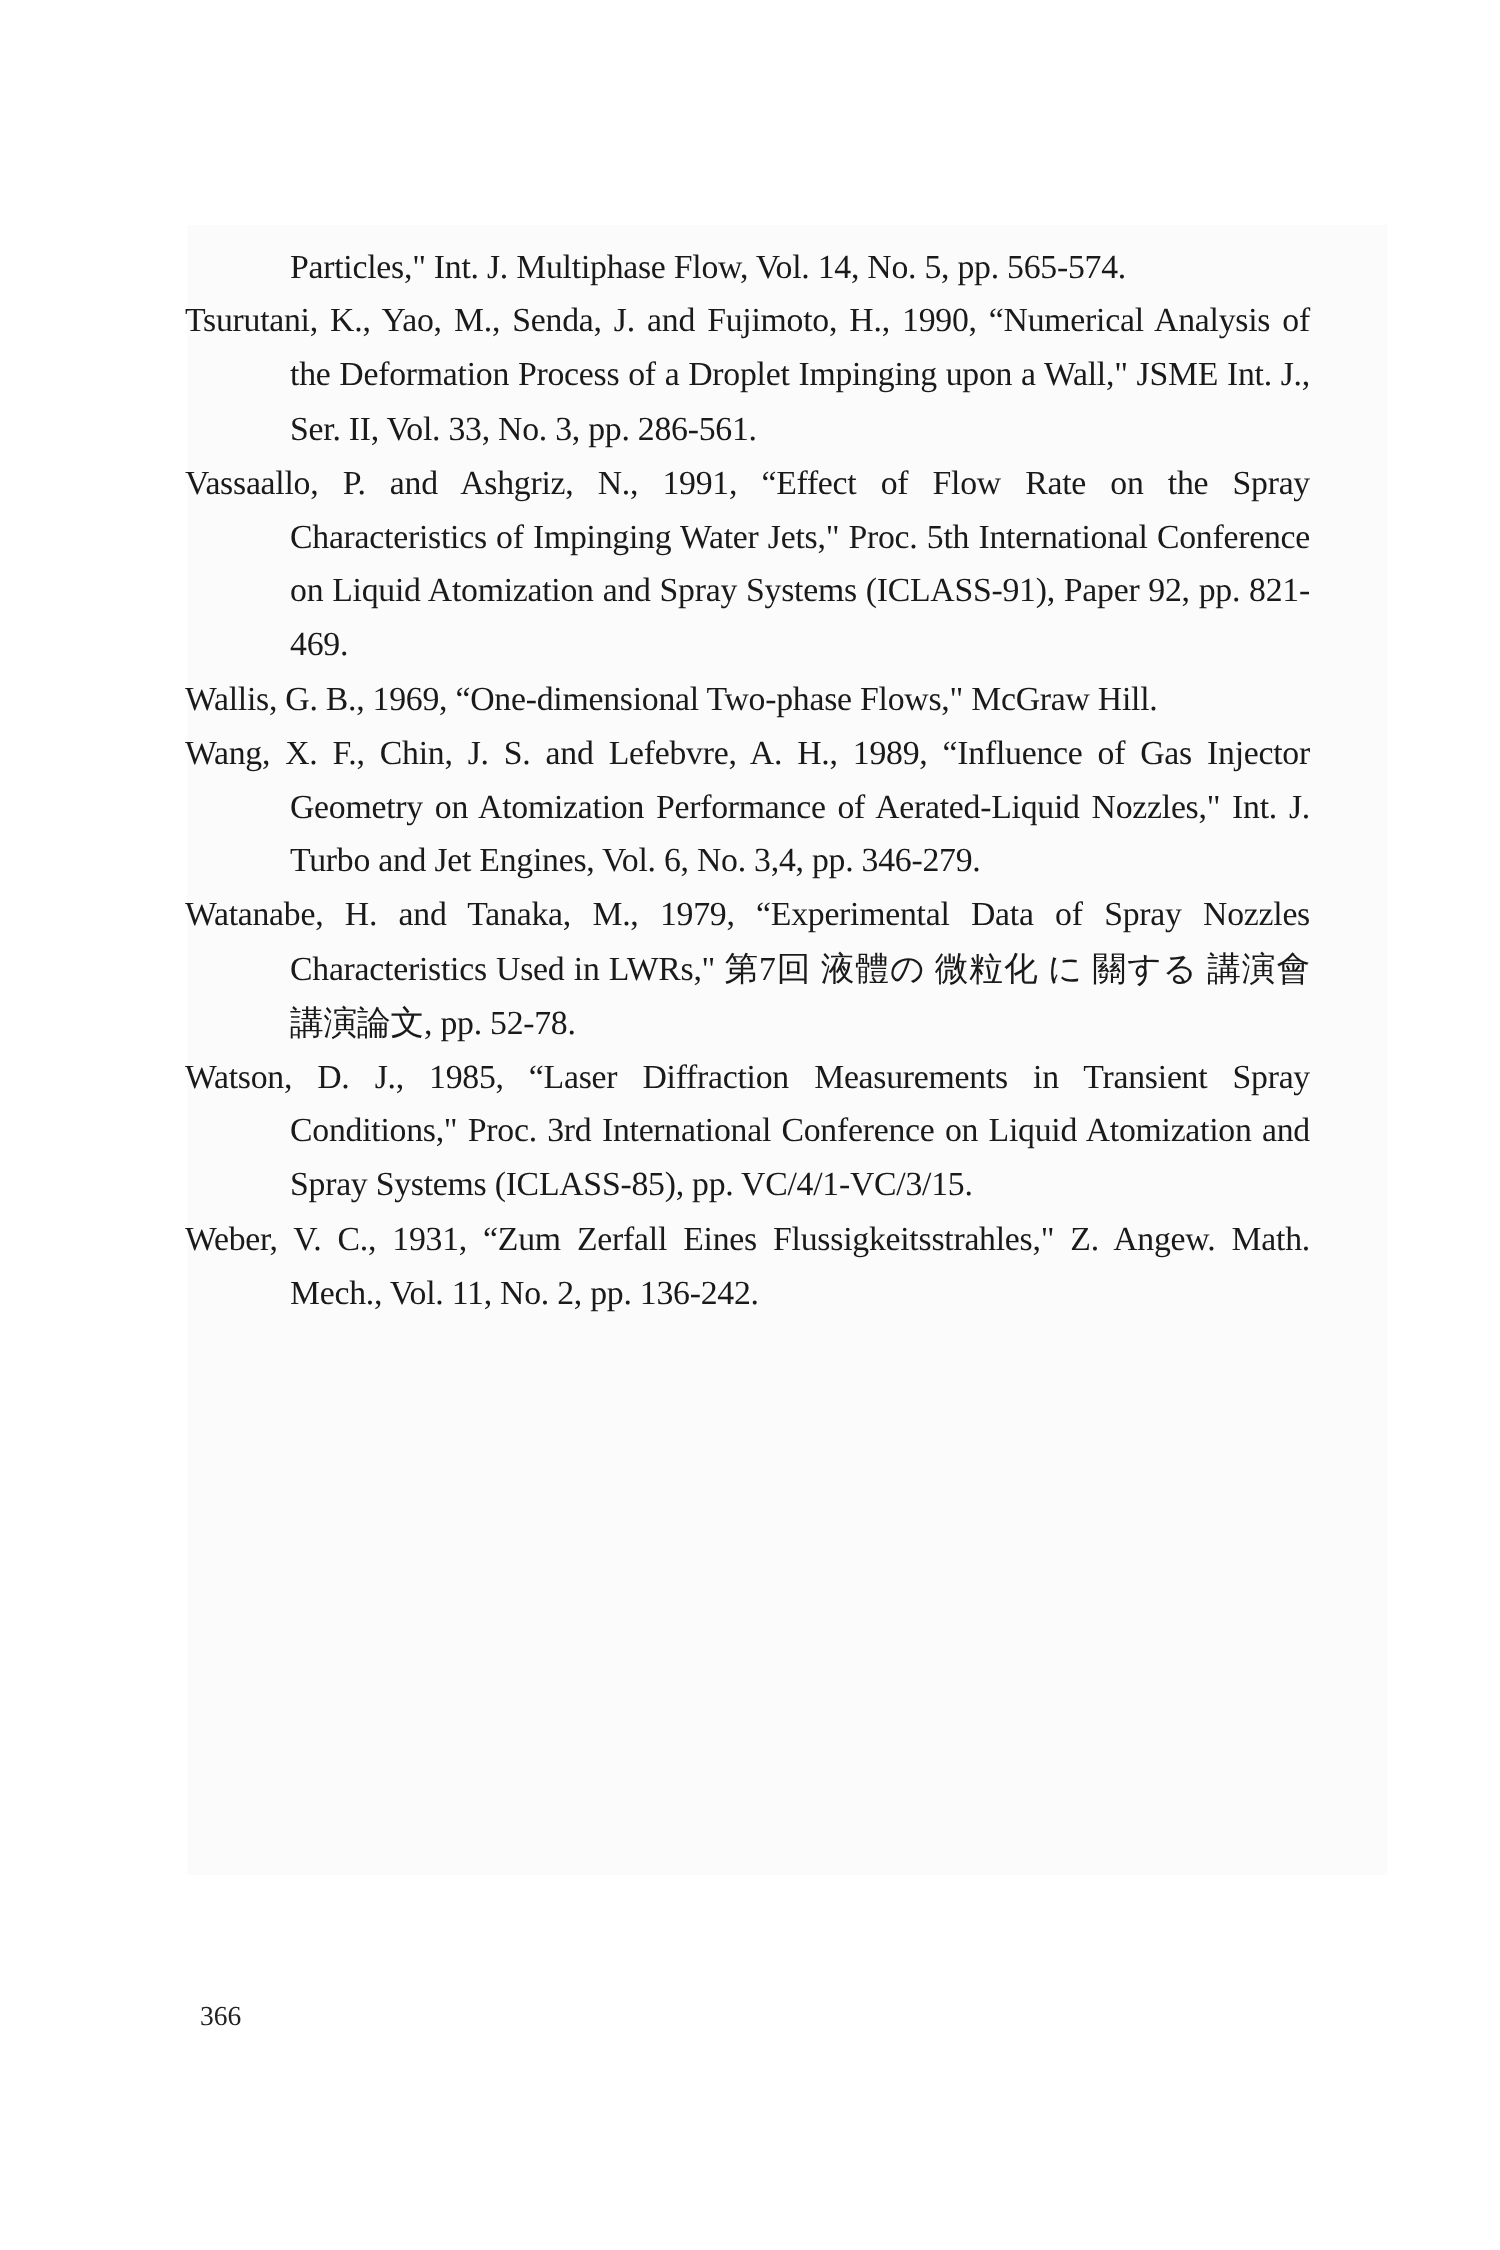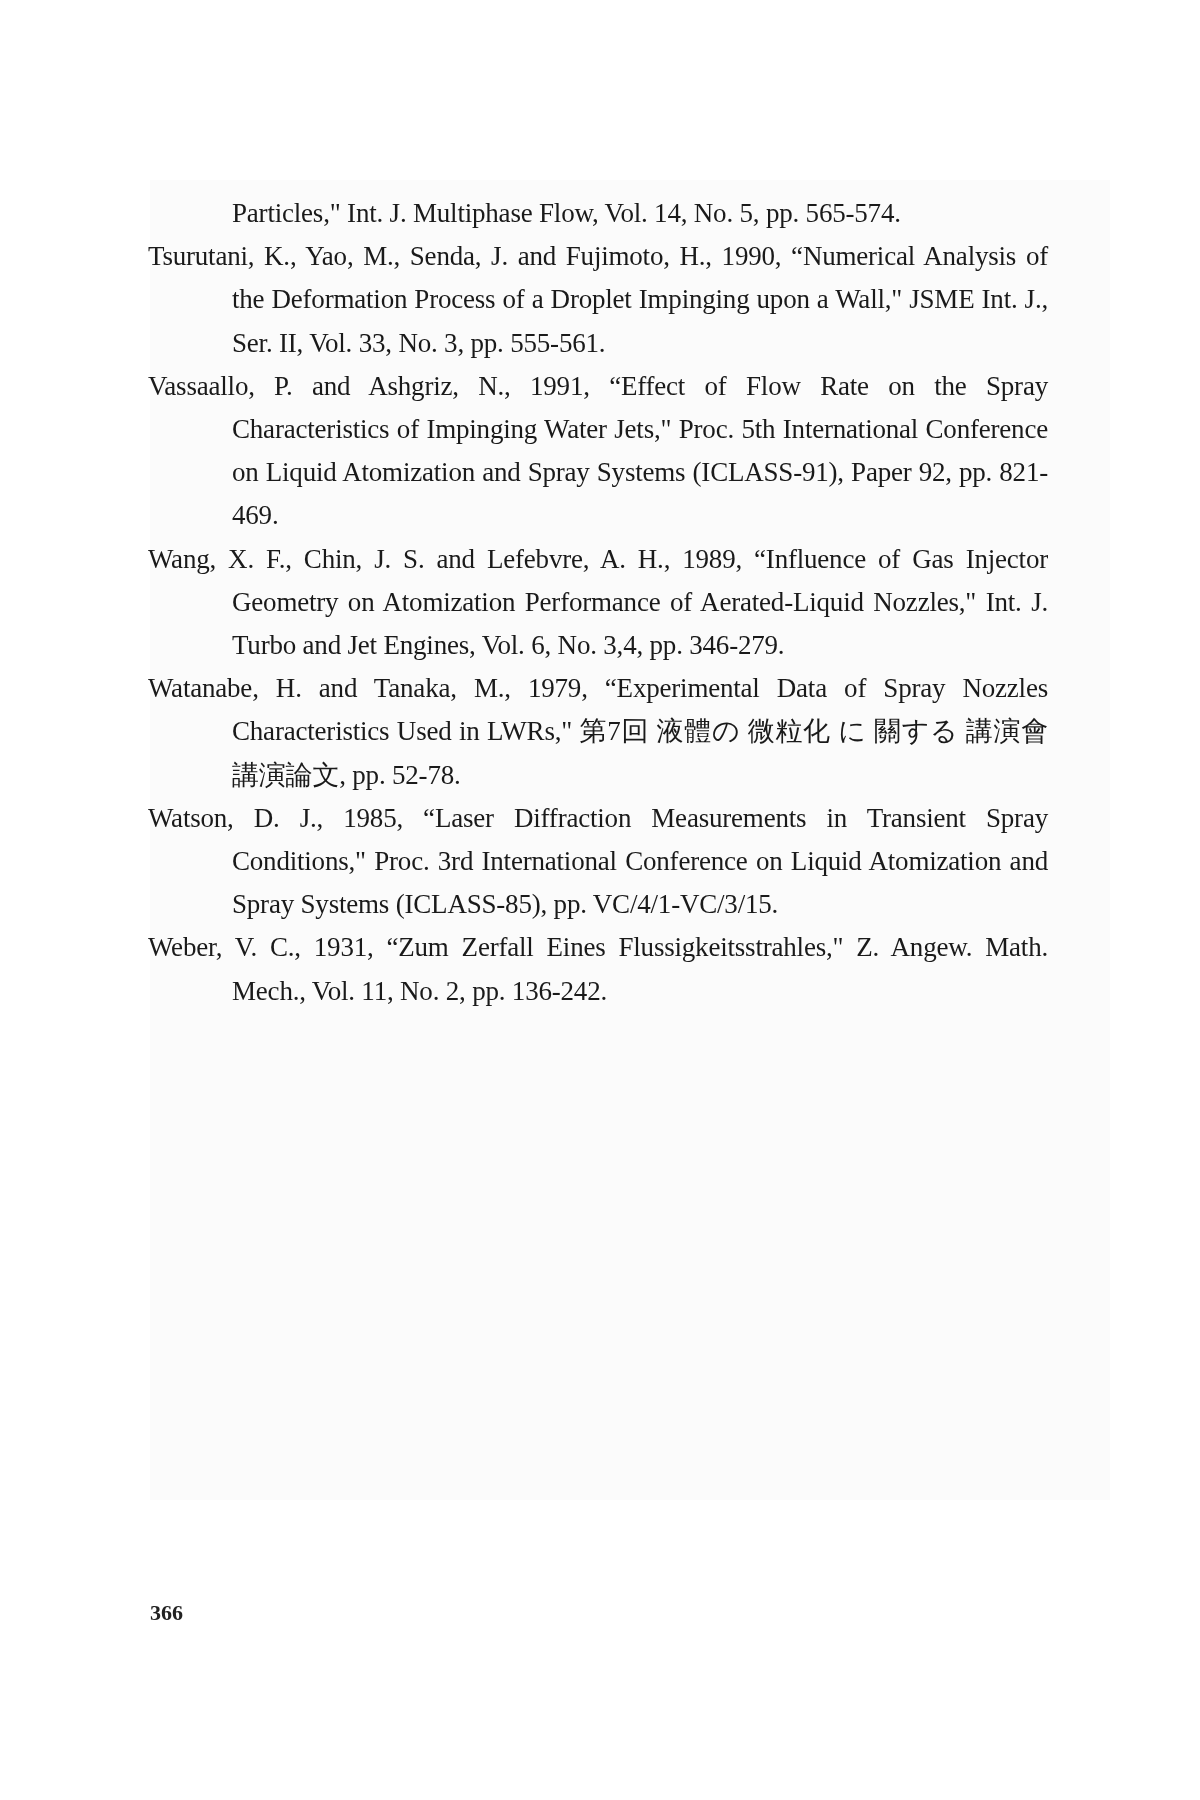--- a/index.html
+++ b/index.html
@@ -31,34 +31,35 @@
     text-align: justify;
     text-align-last: left;
     margin: 0;
   }
   .ref.continued {
     padding-left: 84px;
     text-indent: 0;
   }
   .page-number {
     position: absolute;
-    left: 150px; top: 1600px;
+    left: 160px; top: 1600px;
     font-size: 22px;
-    font-weight: bold;
+    font-weight: normal;
     color: #222;
   }
 </style>
 </head>
 <body>
 
 <div class="scan-region"></div>
 
 <div class="refs">
   <p class="ref continued">Particles," Int. J. Multiphase Flow, Vol. 14, No. 5, pp. 565-574.</p>
-  <p class="ref">Tsurutani, K., Yao, M., Senda, J. and Fujimoto, H., 1990, “Numerical Analysis of the Deformation Process of a Droplet Impinging upon a Wall," JSME Int. J., Ser. II, Vol. 33, No. 3, pp. 555-561.</p>
+  <p class="ref">Tsurutani, K., Yao, M., Senda, J. and Fujimoto, H., 1990, “Numerical Analysis of the Deformation Process of a Droplet Impinging upon a Wall," JSME Int. J., Ser. II, Vol. 33, No. 3, pp. 286-561.</p>
   <p class="ref">Vassaallo, P. and Ashgriz, N., 1991, “Effect of Flow Rate on the Spray Characteristics of Impinging Water Jets," Proc. 5th International Conference on Liquid Atomization and Spray Systems (ICLASS-91), Paper 92, pp. 821-469.</p>
+  <p class="ref">Wallis, G. B., 1969, “One-dimensional Two-phase Flows," McGraw Hill.</p>
   <p class="ref">Wang, X. F., Chin, J. S. and Lefebvre, A. H., 1989, “Influence of Gas Injector Geometry on Atomization Performance of Aerated-Liquid Nozzles," Int. J. Turbo and Jet Engines, Vol. 6, No. 3,4, pp. 346-279.</p>
   <p class="ref">Watanabe, H. and Tanaka, M., 1979, “Experimental Data of Spray Nozzles Characteristics Used in LWRs," 第7回 液體の 微粒化 に 關する 講演會 講演論文, pp. 52-78.</p>
   <p class="ref">Watson, D. J., 1985, “Laser Diffraction Measurements in Transient Spray Conditions," Proc. 3rd International Conference on Liquid Atomization and Spray Systems (ICLASS-85), pp. VC/4/1-VC/3/15.</p>
   <p class="ref">Weber, V. C., 1931, “Zum Zerfall Eines Flussigkeitsstrahles," Z. Angew. Math. Mech., Vol. 11, No. 2, pp. 136-242.</p>
 </div>
 
 <div class="page-number">366</div>
 
 </body></html>

